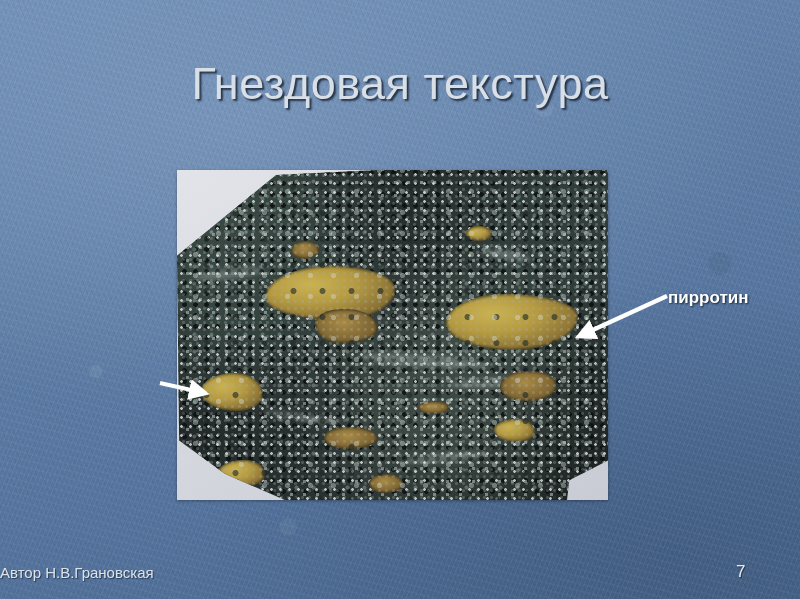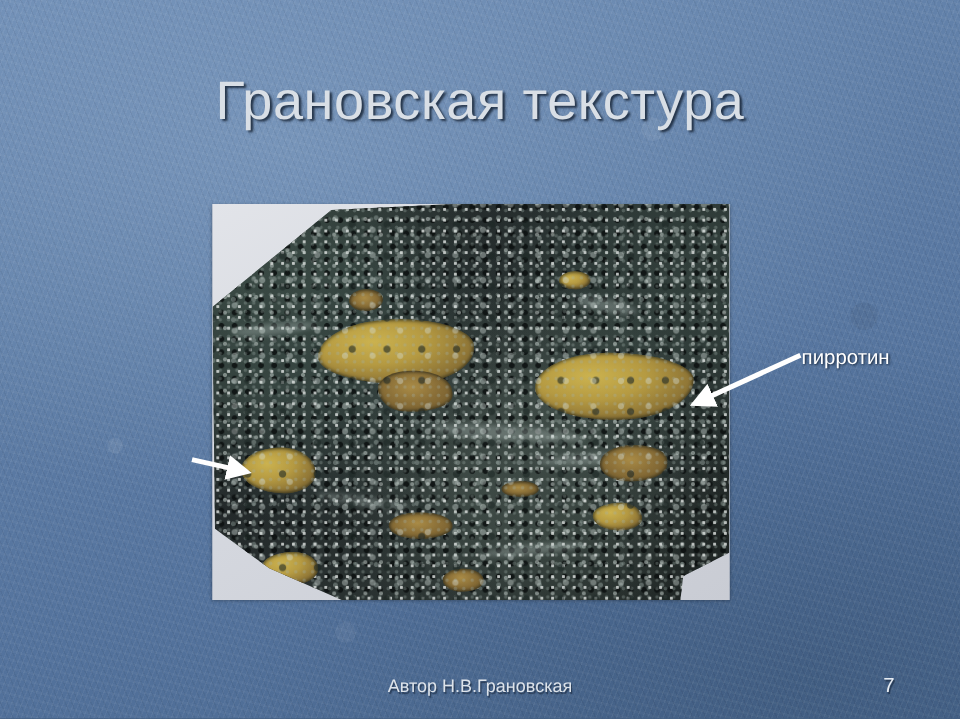--- a/index.html
+++ b/index.html
@@ -149,21 +149,21 @@
   }
   .nest.dark {
     background:
       radial-gradient(ellipse at 45% 40%, #a98b46 0%, #8a6f38 45%, #6b552b 100%);
   }
 
   
   .anno-label {
     position: absolute;
     font-size: 17px;
-    font-weight: 400;
+    font-weight: 700;
     color: #ffffff;
     text-shadow: 1px 1px 2px rgba(12,24,40,0.85);
     white-space: nowrap;
   }
   .anno-label.pyrrhotite { left: 668px; top: 288px; }
   .anno-label.chalcopyrite { left: 22px; top: 377px; }
 
   .arrow-svg {
     position: absolute;
     overflow: visible;
@@ -171,42 +171,41 @@
   }
   .arrow-svg.pyrrhotite { left: 570px; top: 290px; width: 105px; height: 55px; }
   .arrow-svg.chalcopyrite { left: 158px; top: 375px; width: 58px; height: 26px; }
 
   
   .footer-author {
     position: absolute;
     left: 0;
     right: 0;
     top: 564px;
-    text-align: center;
     font-size: 15px;
     color: #dde3ea;
     text-shadow: 1px 1px 1px rgba(12,24,40,0.6);
   }
   .footer-page {
     position: absolute;
     left: 736px;
     top: 562px;
     font-size: 17px;
     color: #e7ecf2;
     text-shadow: 1px 1px 1px rgba(12,24,40,0.6);
   }
 </style>
 </head>
 <body>
 
 <div class="slide">
 
   <div class="slide-bg"></div>
 
-  <div class="title">Грановская текстура</div>
+  <div class="title">Гнездовая текстура</div>
 
   <div class="photo">
     <div class="photo-mount"></div>
 
     <div class="rock">
 
       <div class="vein" style="left:4%;  top:30%; width:16%; height:3.0%; transform:rotate(-6deg);"></div>
       <div class="vein" style="left:42%; top:56%; width:30%; height:3.6%; transform:rotate(4deg);"></div>
       <div class="vein" style="left:63%; top:63%; width:22%; height:2.6%; transform:rotate(-3deg);"></div>
       <div class="vein" style="left:20%; top:74%; width:18%; height:2.2%; transform:rotate(8deg);"></div>

